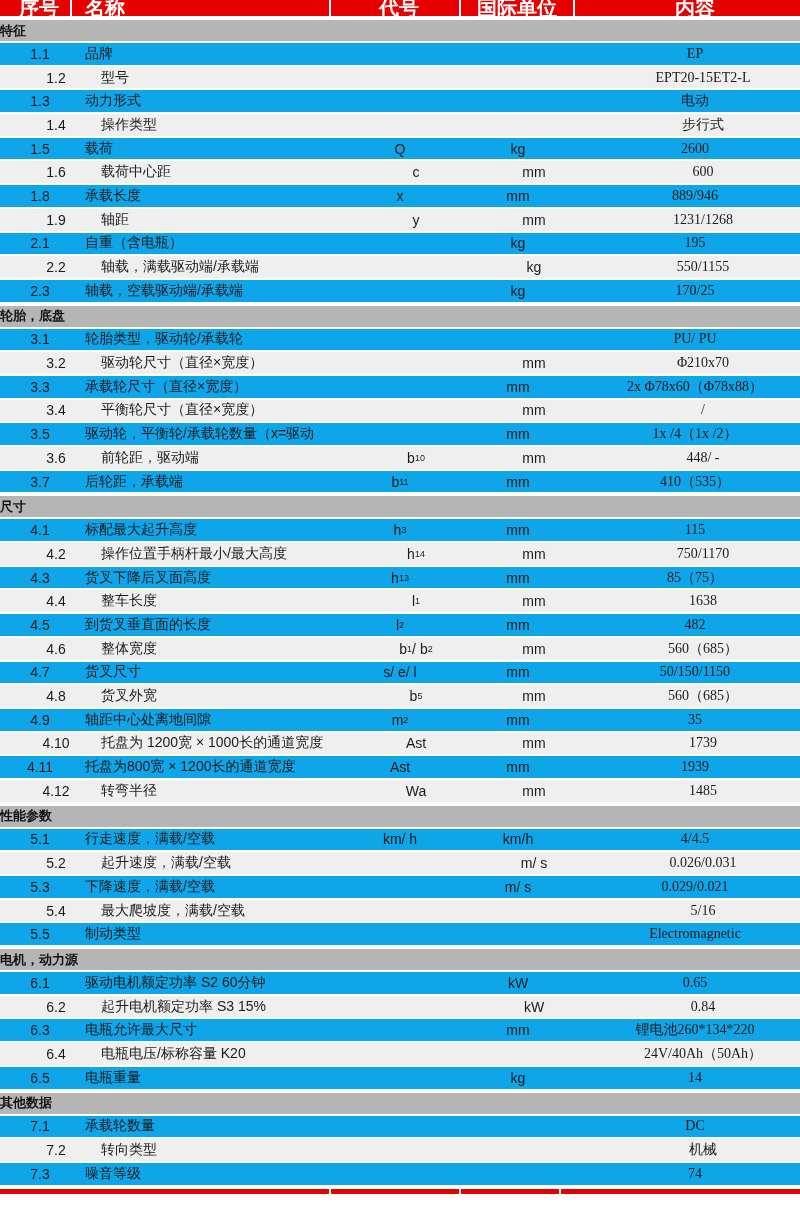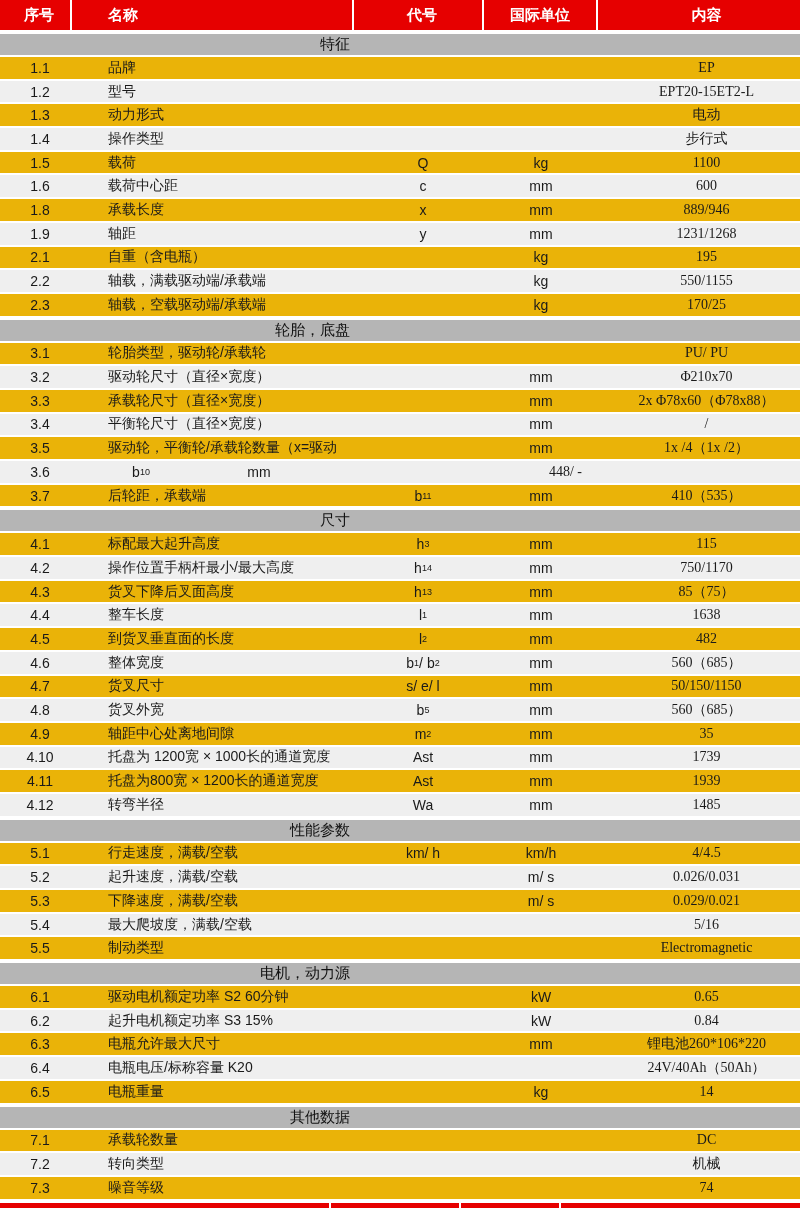--- a/index.html
+++ b/index.html
@@ -12,64 +12,64 @@
   html,body{background:#fff;}
   body{
     width:800px;
     font-family:"Liberation Sans","DejaVu Sans",sans-serif;
     color:var(--text);
   }
   .table{width:800px;}
   
   .thead{
     display:flex;
-    height:30px;
+    height:16px;
     background:var(--accent);
     color:#fff;
     font-weight:bold;
-    font-size:15px;
+    font-size:20px;
     align-items:center;
     margin-bottom:2px;
   }
   .thead .cell{
     display:flex;align-items:center;height:100%;
   }
   .thead .cell:not(:last-child){border-right:2px solid #fff;}
   
   .c-no{width:72px;justify-content:center;padding-left:8px;}
-  .c-name{width:259px;padding-left:13px;margin-left:23px;}
+  .c-name{width:259px;padding-left:13px;}
   .c-sym{width:130px;justify-content:center;padding-left:8px;}
   .c-unit{width:114px;justify-content:center;}
   .c-val{flex:1;justify-content:center;padding-left:15px;font-family:Liberation Serif, serif;}
   
   .section-row{
     height:25px;
     background:var(--section-bg);
     border-top:2px solid #fff;
     border-bottom:2px solid #fff;
     display:flex;
     align-items:center;
   }
   .section-title{
     width:350px;
-    text-align:right;
-    font-weight:normal;
-    font-size:15px;
+    text-align:left;
+    font-weight:bold;
+    font-size:13px;
     color:#111;
   }
   
   .data-row{
     display:flex;
     height:23.7px;
     align-items:center;
     font-size:14px;
-    background:#eab308;
+    background:#0ea5e9;
     border-bottom:2px solid #fff;
   }
-  .data-row.alt{background:var(--zebra);}
+  .data-row.alt{background:var(--zebra);padding-left:16px;}
   .data-row .cell{display:flex;align-items:center;height:100%;}
   sub{font-size:9px;line-height:0;}
   
   .bottom-bar{
     display:flex;
     height:5px;
     margin-top:2px;
     margin-bottom:2px;
   }
   .bottom-bar .seg{background:var(--accent);height:100%;}
@@ -122,21 +122,21 @@
         <div class="cell c-name">操作类型</div>
         <div class="cell c-sym"></div>
         <div class="cell c-unit"></div>
         <div class="cell c-val">步行式</div>
       </div>
       <div class="data-row">
         <div class="cell c-no">1.5</div>
         <div class="cell c-name">载荷</div>
         <div class="cell c-sym">Q</div>
         <div class="cell c-unit">kg</div>
-        <div class="cell c-val">1100</div>
+        <div class="cell c-val">2600</div>
       </div>
       <div class="data-row alt">
         <div class="cell c-no">1.6</div>
         <div class="cell c-name">载荷中心距</div>
         <div class="cell c-sym">c</div>
         <div class="cell c-unit">mm</div>
         <div class="cell c-val">600</div>
       </div>
       <div class="data-row">
         <div class="cell c-no">1.8</div>
@@ -206,20 +206,21 @@
       </div>
       <div class="data-row">
         <div class="cell c-no">3.5</div>
         <div class="cell c-name">驱动轮，平衡轮/承载轮数量（x=驱动</div>
         <div class="cell c-sym"></div>
         <div class="cell c-unit">mm</div>
         <div class="cell c-val">1x /4（1x /2）</div>
       </div>
       <div class="data-row alt">
         <div class="cell c-no">3.6</div>
+        <div class="cell c-name">前轮距，驱动端</div>
         <div class="cell c-sym">b<sub>10</sub></div>
         <div class="cell c-unit">mm</div>
         <div class="cell c-val">448/ -</div>
       </div>
       <div class="data-row">
         <div class="cell c-no">3.7</div>
         <div class="cell c-name">后轮距，承载端</div>
         <div class="cell c-sym">b<sub>11</sub></div>
         <div class="cell c-unit">mm</div>
         <div class="cell c-val">410（535）</div>
@@ -364,21 +365,21 @@
         <div class="cell c-name">起升电机额定功率 S3 15%</div>
         <div class="cell c-sym"></div>
         <div class="cell c-unit">kW</div>
         <div class="cell c-val">0.84</div>
       </div>
       <div class="data-row">
         <div class="cell c-no">6.3</div>
         <div class="cell c-name">电瓶允许最大尺寸</div>
         <div class="cell c-sym"></div>
         <div class="cell c-unit">mm</div>
-        <div class="cell c-val">锂电池260*106*220</div>
+        <div class="cell c-val">锂电池260*134*220</div>
       </div>
       <div class="data-row alt">
         <div class="cell c-no">6.4</div>
         <div class="cell c-name">电瓶电压/标称容量 K20</div>
         <div class="cell c-sym"></div>
         <div class="cell c-unit"></div>
         <div class="cell c-val">24V/40Ah（50Ah）</div>
       </div>
       <div class="data-row">
         <div class="cell c-no">6.5</div>

